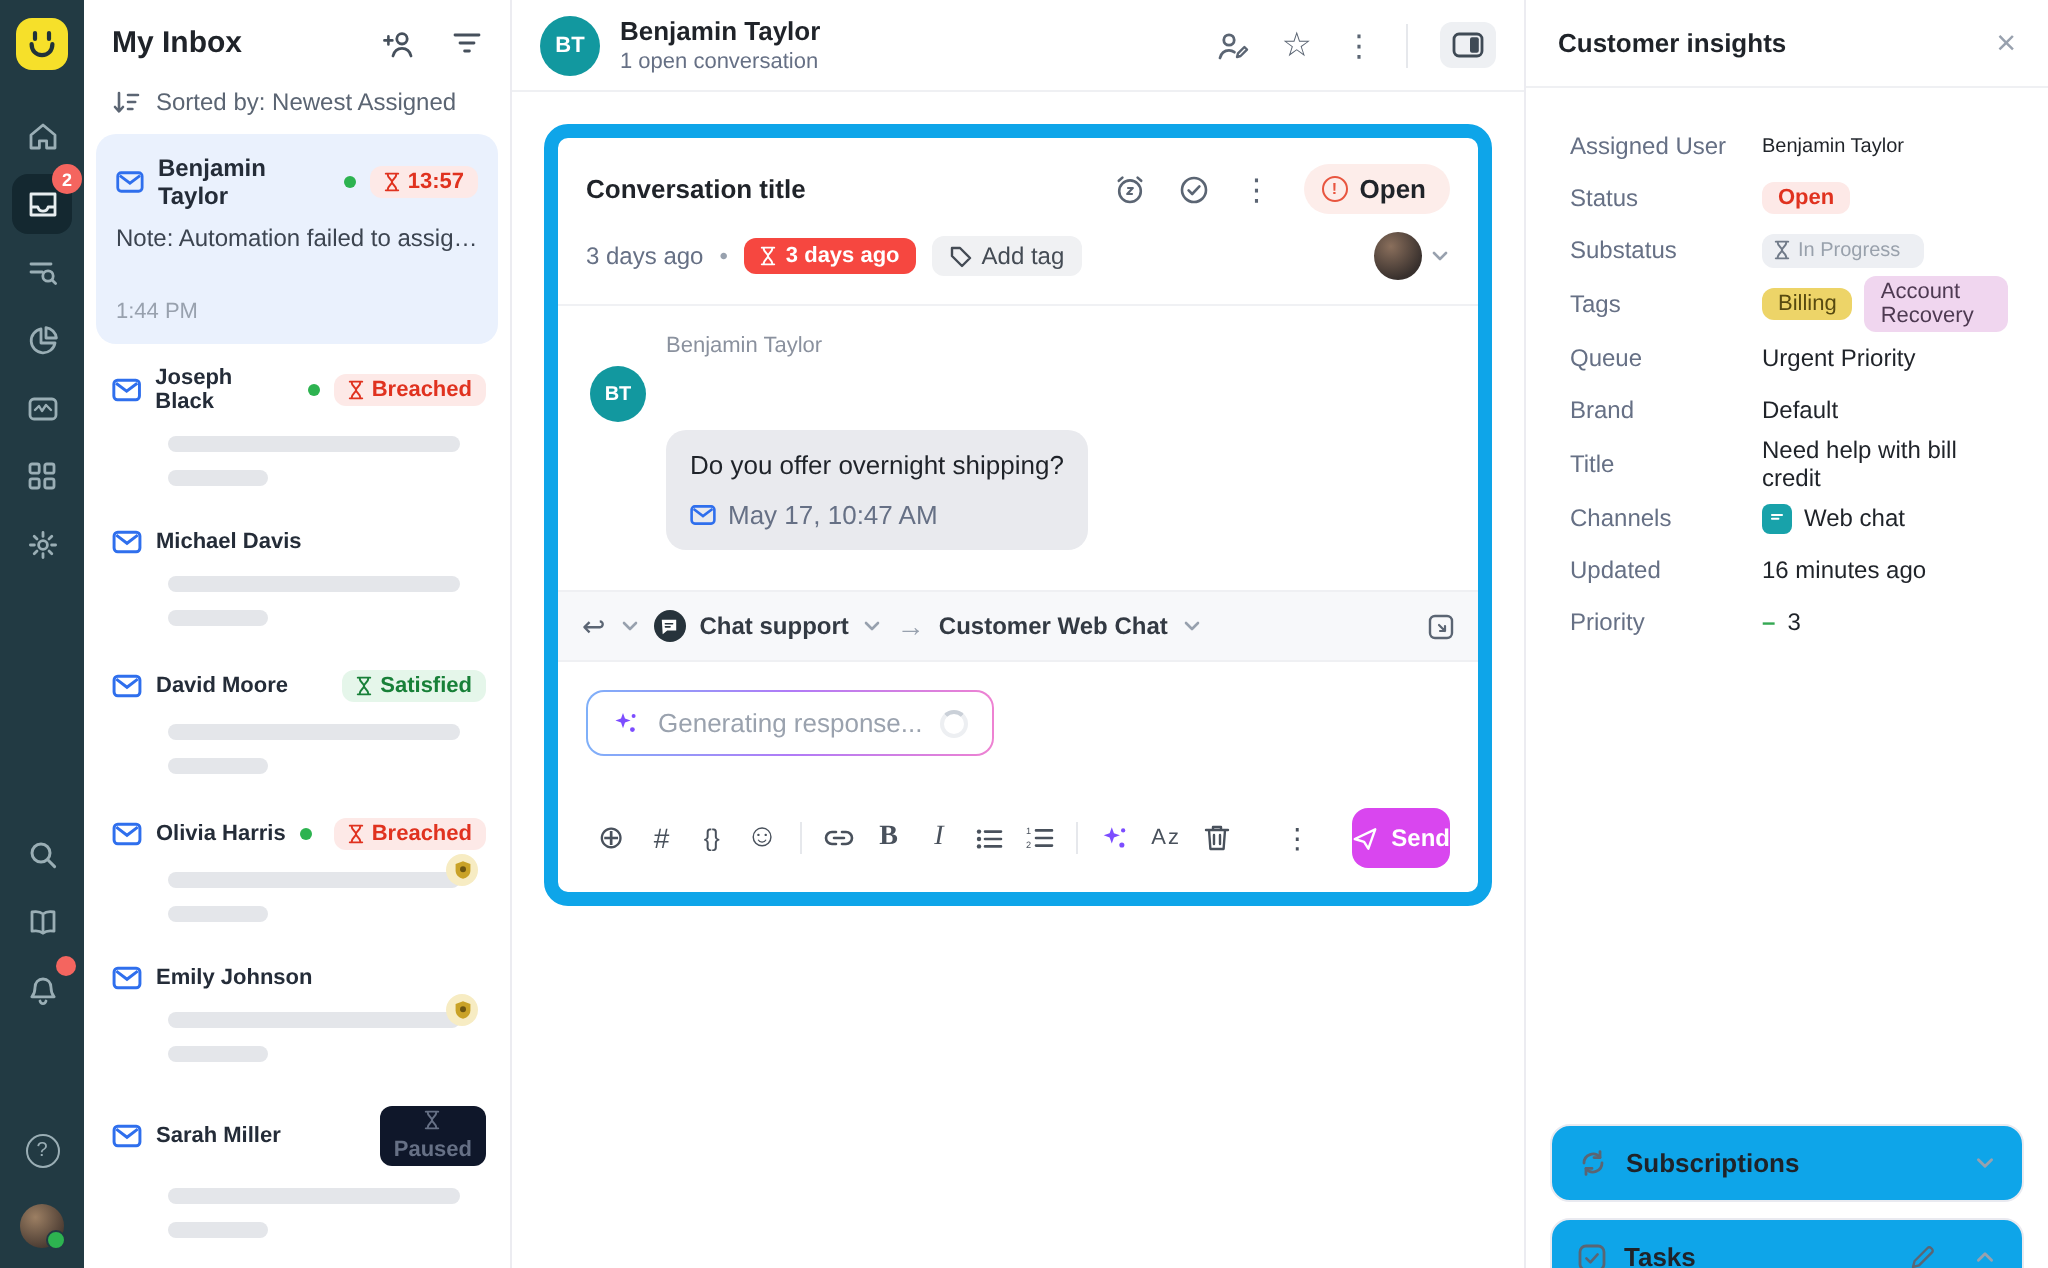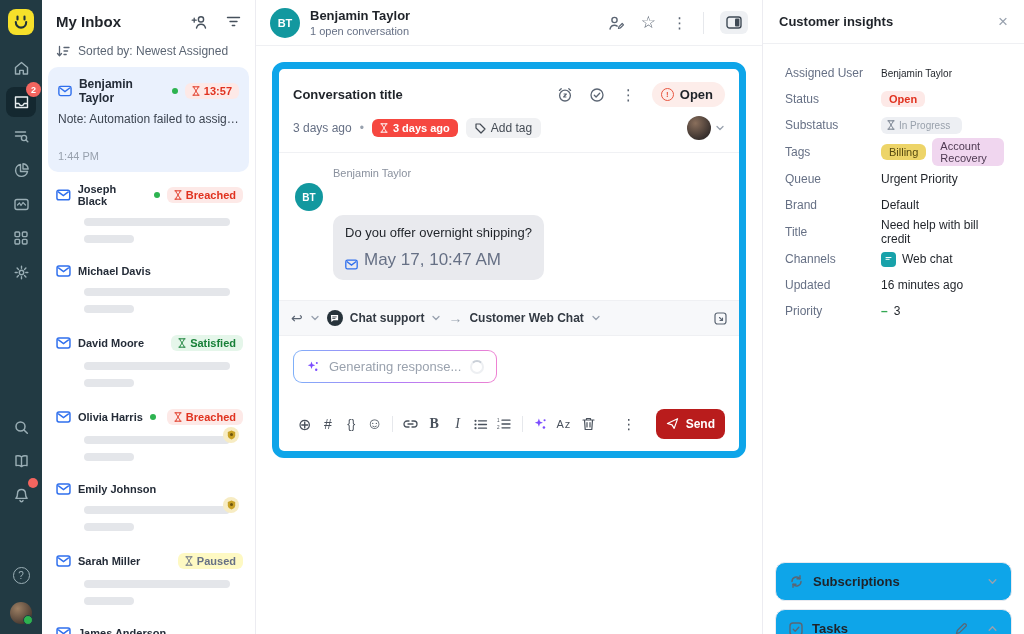--- a/index.html
+++ b/index.html
@@ -28,21 +28,21 @@
   .items { flex:1; padding:0 6px; overflow:hidden; }
   .item { position:relative; padding:11px 6px 11px 8px; cursor:pointer; }
   .item.selected { background:#EAF1FD; border-radius:10px; padding:10px; }
   .irow { display:flex; align-items:center; gap:7px; }
   .iname { font-size:11px; font-weight:bold; color:#242C38; }
   .selected .iname { font-size:12px; }
   .odot { width:6px; height:6px; border-radius:50%; background:#2DB350; flex-shrink:0; }
   .ibadge { margin-left:auto; font-size:11px; font-weight:600; padding:2px 7px; border-radius:6px; display:flex; align-items:center; gap:4px; }
   .b-red { background:#FDE9E7; color:#E0321F; }
   .b-green { background:#E5F6EA; color:#188038; }
-  .b-gray { background:#fef9c3; color:#667085; }
+  .b-gray { background:#0f172a; color:#667085;flex-direction:column; }
   .note { font-size:12px; color:#3C4450; margin:7px 0 4px; white-space:nowrap; overflow:hidden; text-overflow:ellipsis; }
   .itime { font-size:11px; color:#98A1AE;margin-top:24px; }
   .skel { height:8px; border-radius:4px; background:#E4E6EA; margin-left:28px; }
   .skel.long { width:146px; margin-top:11px; }
   .skel.short { width:50px; margin-top:9px; }
   .shield { position:absolute; right:10px; top:25px; width:16px; height:16px; border-radius:50%; background:#F7ECC3; display:flex; align-items:center; justify-content:center; }
   .shield.lower { top:29px; }
 
   
   .center { flex:1; min-width:0; display:flex; flex-direction:column; background:#fff; }
@@ -69,38 +69,38 @@
   .addtag { background:#F0F1F3; color:#444B54; border-radius:6px; padding:3px 9px; display:flex; align-items:center; gap:5px; font-size:12px; cursor:pointer; }
   .ch-avatar { margin-left:auto; display:flex; align-items:center; gap:4px; cursor:pointer; }
   .photo { width:24px; height:24px; border-radius:50%; background:radial-gradient(circle at 35% 30%, #8a6f5c, #38302d 72%); }
 
   .msg { padding:14px 16px 20px; }
   .msg-name { font-size:11px; color:#8A919E; margin:0 0 4px 38px; }
   .msg-row { display:flex; gap:10px; align-items:flex-start; }
   .avatar-sm { width:28px; height:28px; font-size:10px; }
   .bubble { background:#E9EAEE; border-radius:10px; padding:10px 12px;margin-top:32px; }
   .bubble-text { font-size:13px; }
-  .bubble-meta { display:flex; align-items:flex-end; gap:6px; margin-top:10px; font-size:17px; color:#667085; }
+  .bubble-meta { display:flex; align-items:center; gap:6px; margin-top:10px; font-size:13px; color:#667085; }
 
   .reply-bar { background:#F7F8FA; border-top:1px solid #EFF0F3; border-bottom:1px solid #EFF0F3; padding:9px 12px; display:flex; align-items:center; gap:7px; font-size:12px; color:#333A43; }
   .rb-label { font-weight:600; cursor:pointer; }
   .chat-ic { width:16px; height:16px; border-radius:50%; background:#27333B; display:flex; align-items:center; justify-content:center; flex-shrink:0; }
   .rb-right { margin-left:auto; color:#5B6573; cursor:pointer; }
   .chev { color:#98A1AE; }
 
   .compose { padding:14px 14px 12px; border-radius:0 0 12px 12px; }
   .gen-pill { display:inline-flex; align-items:center; gap:9px; padding:8px 12px; border-radius:9px; border:1.5px solid transparent; background:linear-gradient(#fff,#fff) padding-box, linear-gradient(90deg,#7FB0F9,#B07BF7,#EE82D2) border-box; font-size:13px; color:#9AA2AE; cursor:default; }
   .spinner { width:14px; height:14px; border-radius:50%; border:2px solid #EDEFF2; border-top-color:#CAD0D8; }
   .toolbar { display:flex; align-items:center; margin-top:26px; color:#49515C; }
   .tb { width:26px; display:flex; justify-content:center; align-items:center; font-size:14px; cursor:pointer; color:#49515C; }
   .tb.bold { font-weight:bold; font-family:"Liberation Serif",serif; }
   .tb.italic { font-style:italic; font-family:"Liberation Serif",serif; }
   .tb-div { width:1px; height:16px; background:#E6E8EC; margin:0 6px; }
   .tb-right { margin-left:auto; display:flex; align-items:center; gap:14px; }
-  .send-btn { background:#b91c1c; color:#fff; border:none; border-radius:8px; font-size:12px; font-weight:bold; font-family:inherit; padding:8px 10px; display:flex; align-items:flex-start; gap:7px; cursor:pointer; }
+  .send-btn { background:#d946ef; color:#fff; border:none; border-radius:8px; font-size:12px; font-weight:bold; font-family:inherit; padding:8px 0; display:flex; align-items:flex-end; gap:7px; cursor:pointer; }
 
   
   .insights { width:262px; flex-shrink:0; border-left:1px solid #ECECF1; display:flex; flex-direction:column; background:#fff; }
   .in-head { height:44px; flex-shrink:0; display:flex; align-items:center; padding:0 16px; border-bottom:1px solid #EFF0F3; }
   .in-title { font-size:13px; font-weight:bold; flex:1; }
   .close { color:#98A1AE; font-size:17px; cursor:pointer; line-height:1; }
   .fields { padding:16px 20px 0 22px; }
   .frow { display:flex; align-items:center; min-height:26px; }
   .flabel { width:96px; flex-shrink:0; font-size:12px; color:#667085; }
   .fvalue { font-size:12px; color:#1F2329; display:flex; align-items:center; gap:6px; }

